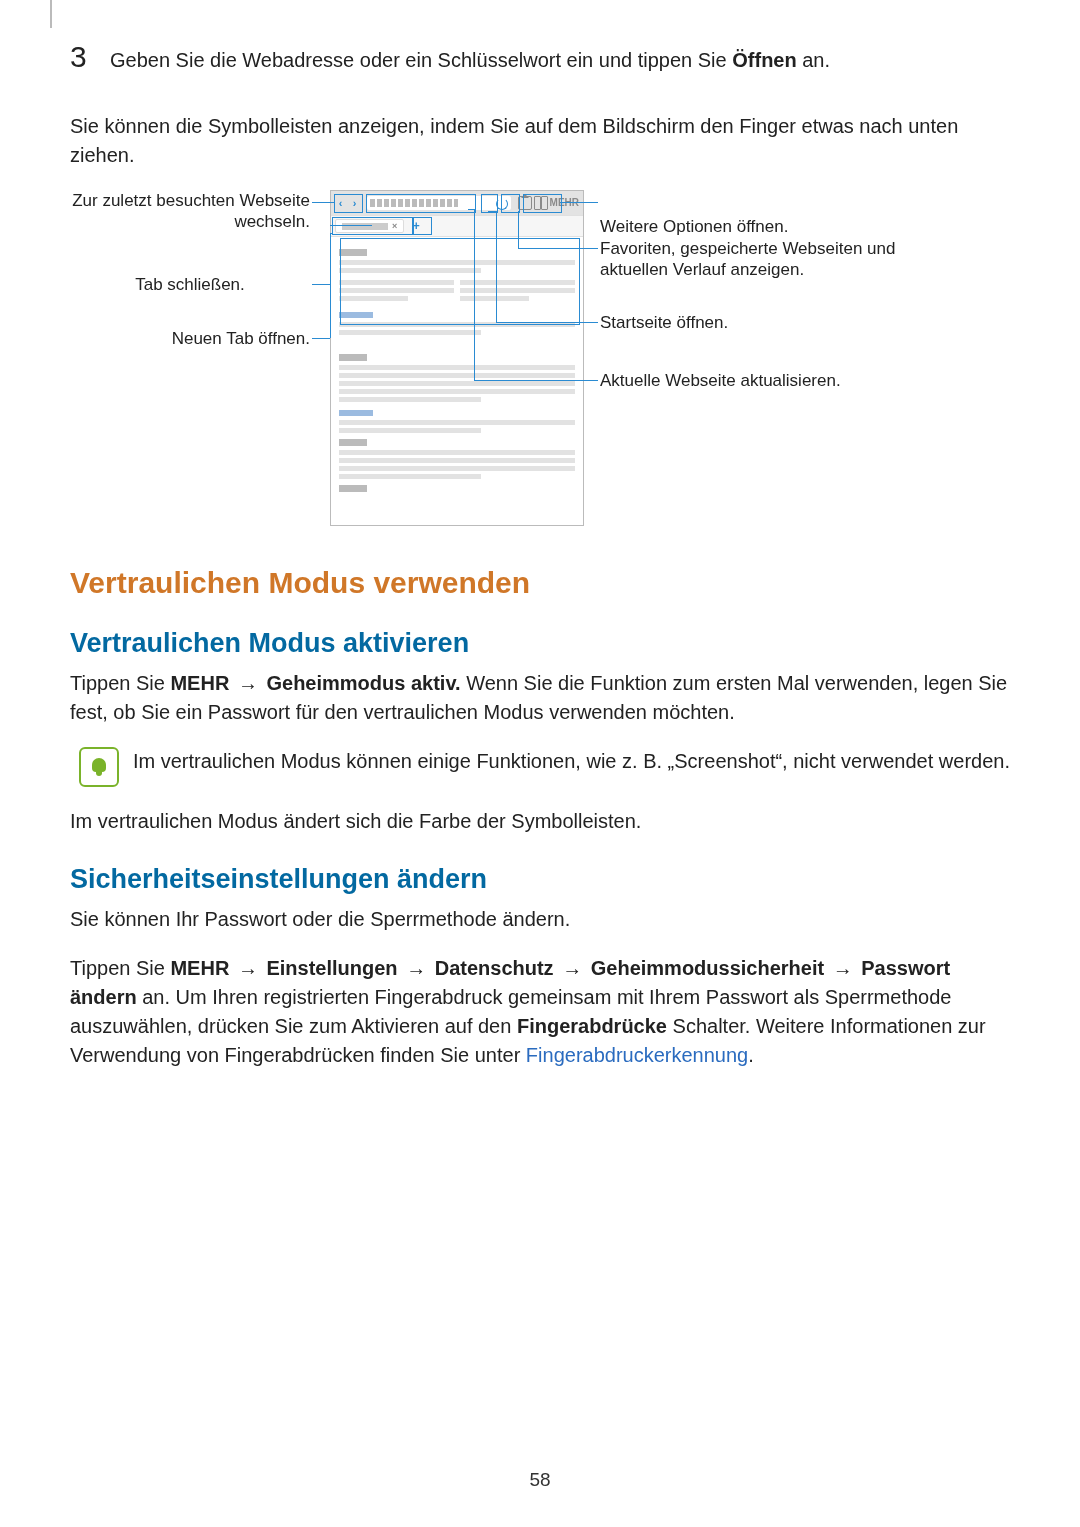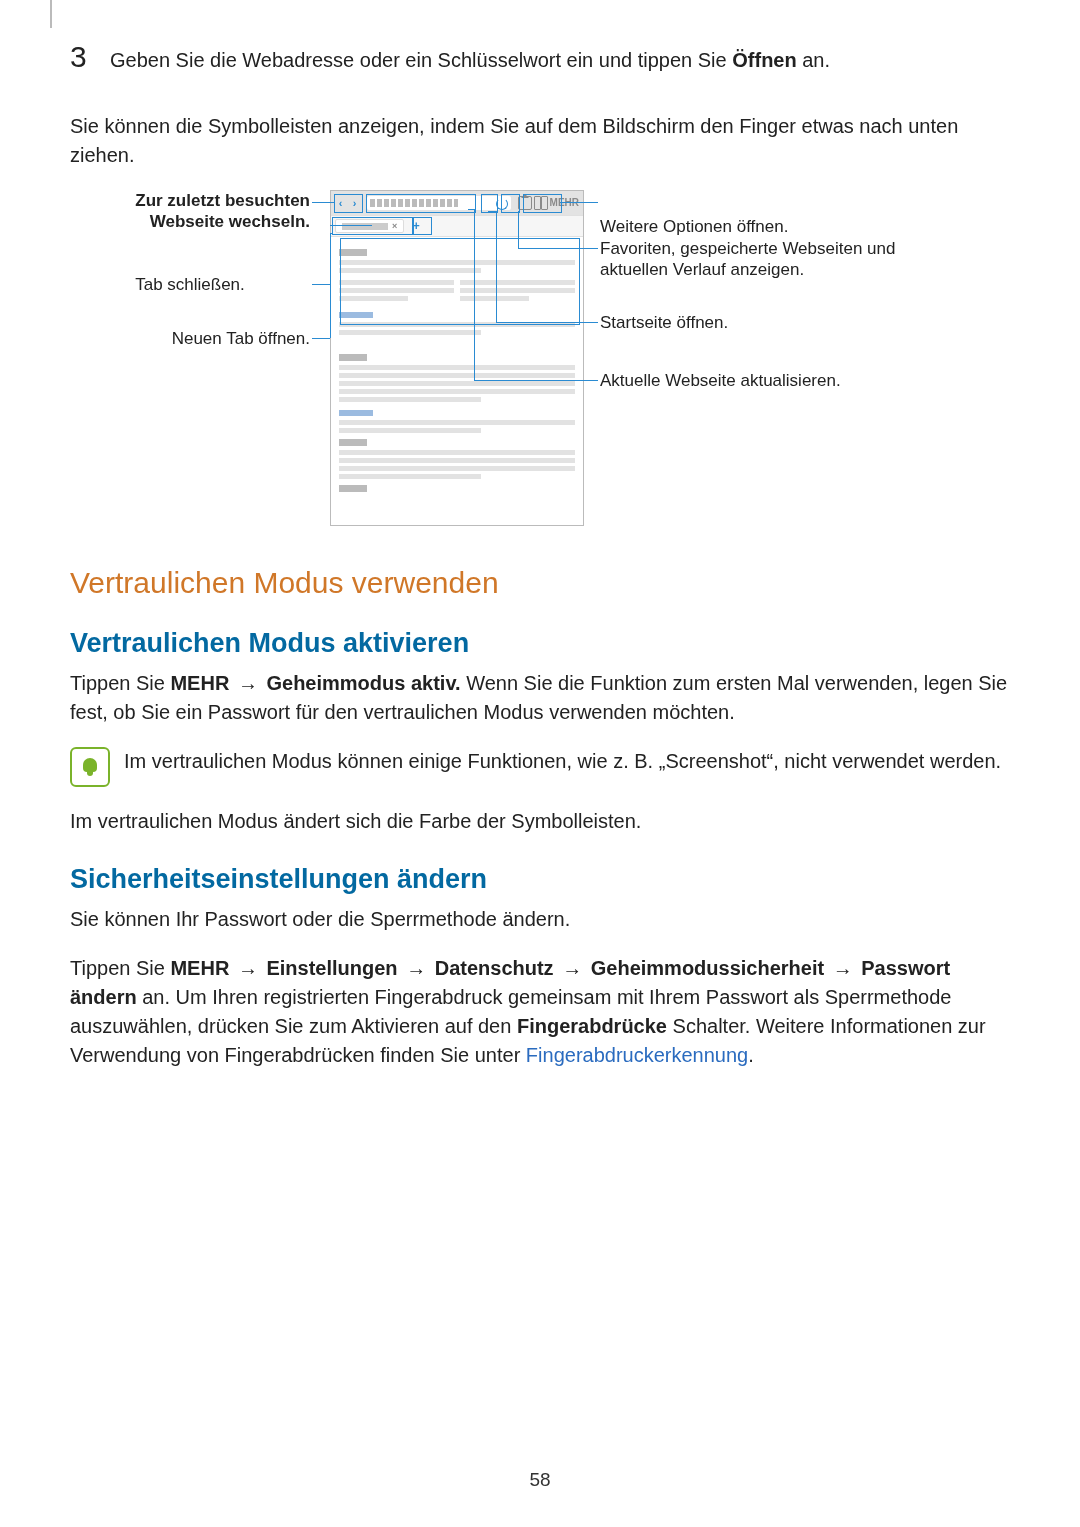--- a/index.html
+++ b/index.html
@@ -169,32 +169,32 @@
   .lbl.right { text-align:left;  }
   .line {
     position:absolute; background:#2a8bd2; height:1px;
   }
   .vline { position:absolute; background:#2a8bd2; width:1px; }
 
   
   h2.section {
     color:#d07728;
     font-size:30px;
-    font-weight:400;
+    font-weight:700;
     margin: 30px 0 16px;
   }
   h3.sub {
     font-size:27px;
     font-weight:700;
     margin: 28px 0 10px;
     color:#0369a1;
   }
 
   
-  .note-row { display:flex; align-items:flex-start; gap:14px; margin: 16px 0 20px; }
+  .note-row { display:flex; align-items:flex-start; gap:14px; margin: 16px 0 20px; justify-content: flex-end; }
   .note-icon {
     width:36px; height:36px; flex:0 0 auto;
     border:2px solid #7ab32a; border-radius:6px;
     display:flex; align-items:center; justify-content:center;
     position:relative;
   }
   .bell {
     width:18px; height:18px; position:relative;
   }
   .bell::before {
@@ -291,21 +291,21 @@
 
     <div class="hl hl1"></div>
     <div class="hl hl2"></div>
     <div class="hl hl3"></div>
     <div class="hl hl4"></div>
     <div class="hl hl5"></div>
     <div class="hl hl6"></div>
     <div class="hl hl7"></div>
     <div class="hl hl8"></div>
 
-    <div class="lbl left" style="left:0; top:0; width:240px;font-weight:bold;">Zur zuletzt besuchten Webseite wechseln.</div>
+    <div class="lbl left" style="left:0; top:0; width:240px;">Zur zuletzt besuchten Webseite wechseln.</div>
     <div class="line" style="left:242px; top:12px; width:22px;"></div>
 
     <div class="lbl left" style="left:0; top:84px; width:240px;text-align:center;">Tab schließen.</div>
     <div class="line" style="left:242px; top:94px; width:18px;"></div>
     <div class="vline" style="left:260px; top:43px; height:51px;"></div>
     <div class="line" style="left:260px; top:35px; width:42px;"></div>
     <div class="vline" style="left:302px; top:35px; height:0px;"></div>
 
     <div class="line" style="left:242px; top:94px; width:18px;"></div>
 

